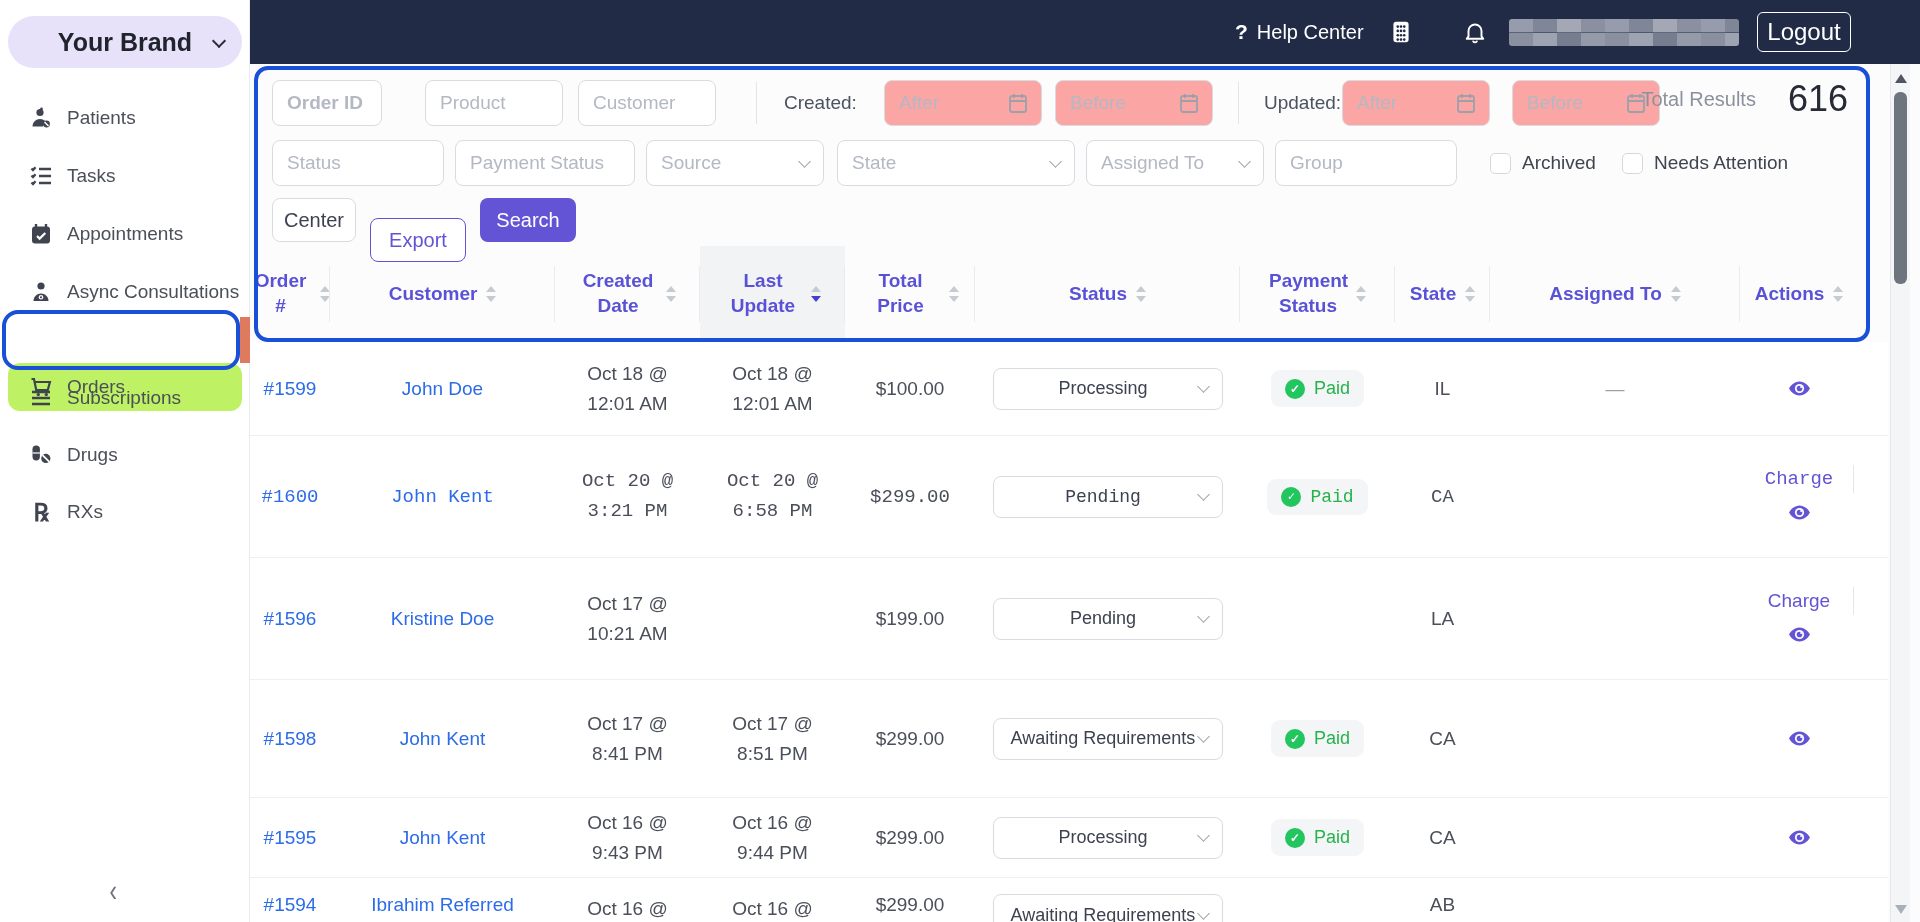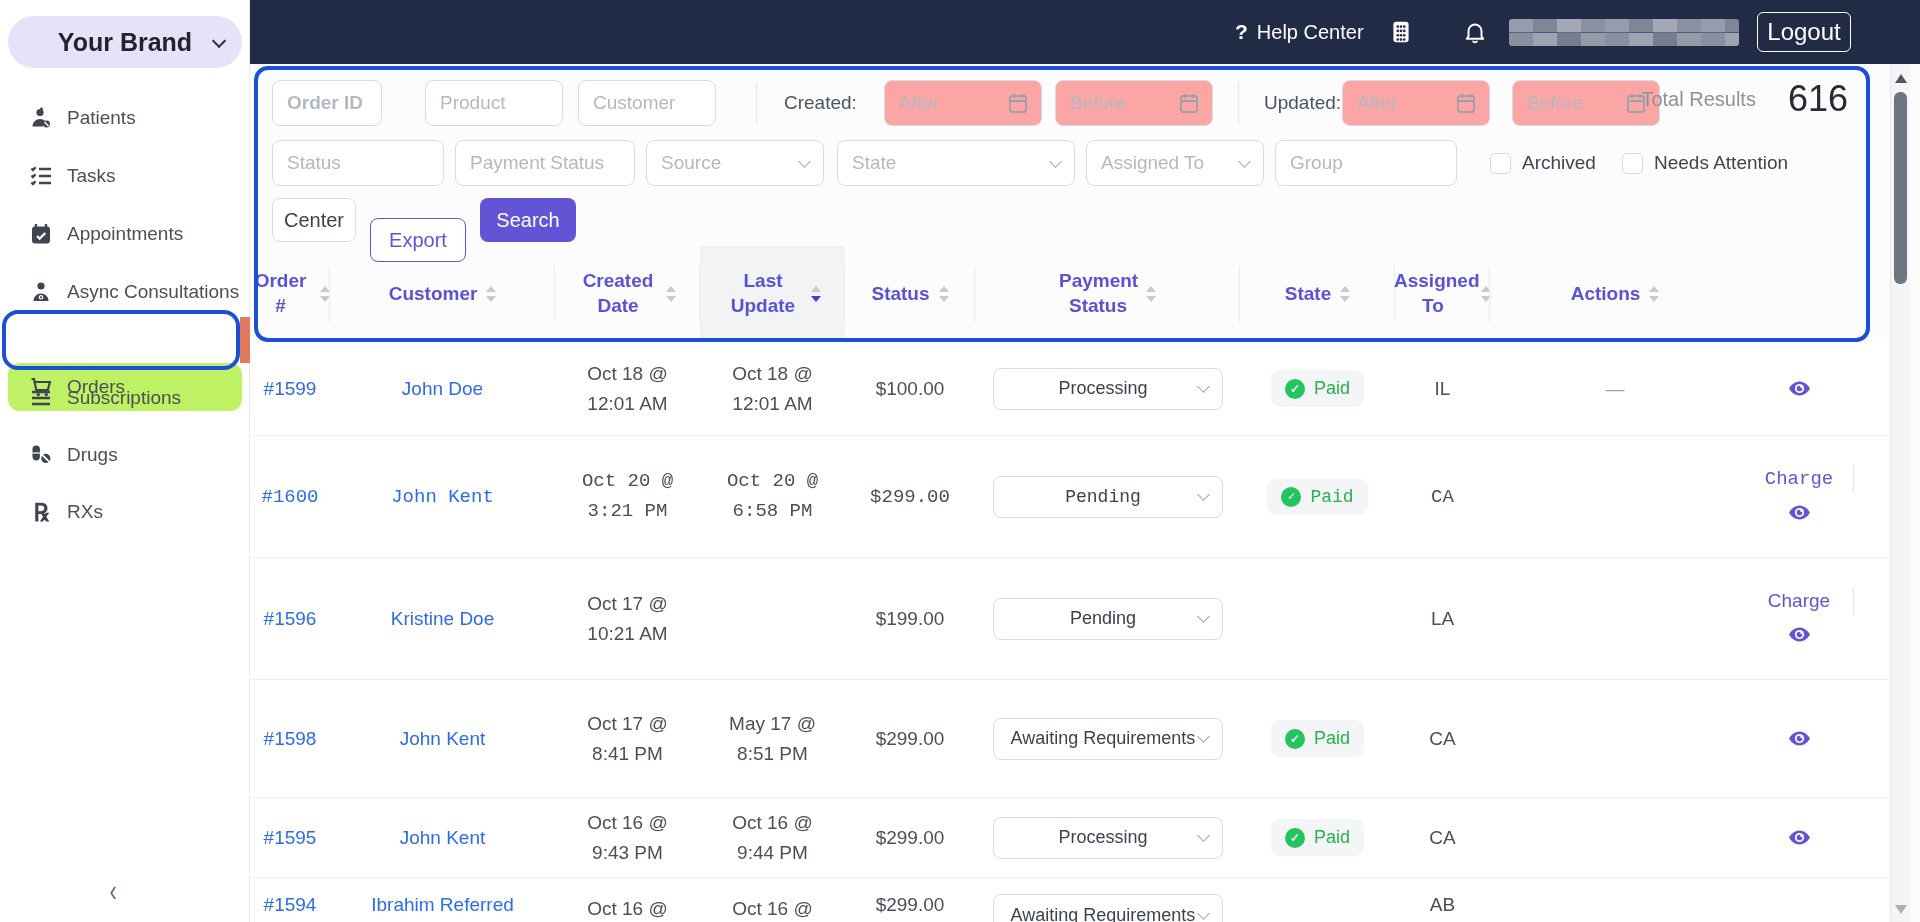--- a/index.html
+++ b/index.html
@@ -383,20 +383,27 @@
         </span>
   </div>
       <div class="th sorted">
     <span class="th-label">Last Update</span>
     <span class="sort">
           <i class="s-up"></i>
           <i class="s-down"></i>
         </span>
   </div>
       <div class="th">
+    <span class="th-label">Total Price</span>
+    <span class="sort">
+          <i class="s-up"></i>
+          <i class="s-down"></i>
+        </span>
+  </div>
+      <div class="th">
     <span class="th-label">Status</span>
     <span class="sort">
           <i class="s-up"></i>
           <i class="s-down"></i>
         </span>
   </div>
       <div class="th">
     <span class="th-label">Payment Status</span>
     <span class="sort">
           <i class="s-up"></i>
@@ -553,21 +560,21 @@
     <div class="td">
           <a class="order-link">#1598</a>
         </div>
     <div class="td">
           <a class="cust-link">John Kent</a>
         </div>
     <div class="td">
           <span class="dt">Oct 17 @ 8:41 PM</span>
         </div>
     <div class="td">
-          <span class="dt dt-narrow">May 17 @ 8:51 PM</span>
+          <span class="dt dt-narrow">Oct 17 @ 8:51 PM</span>
         </div>
     <div class="td">
           <span class="price">$299.00</span>
         </div>
     <div class="td td-status">
           <div class="status-select">
             <span class="status-text">Awaiting Requirements</span>
             <span class="chev"></span>
           </div>
         </div>

